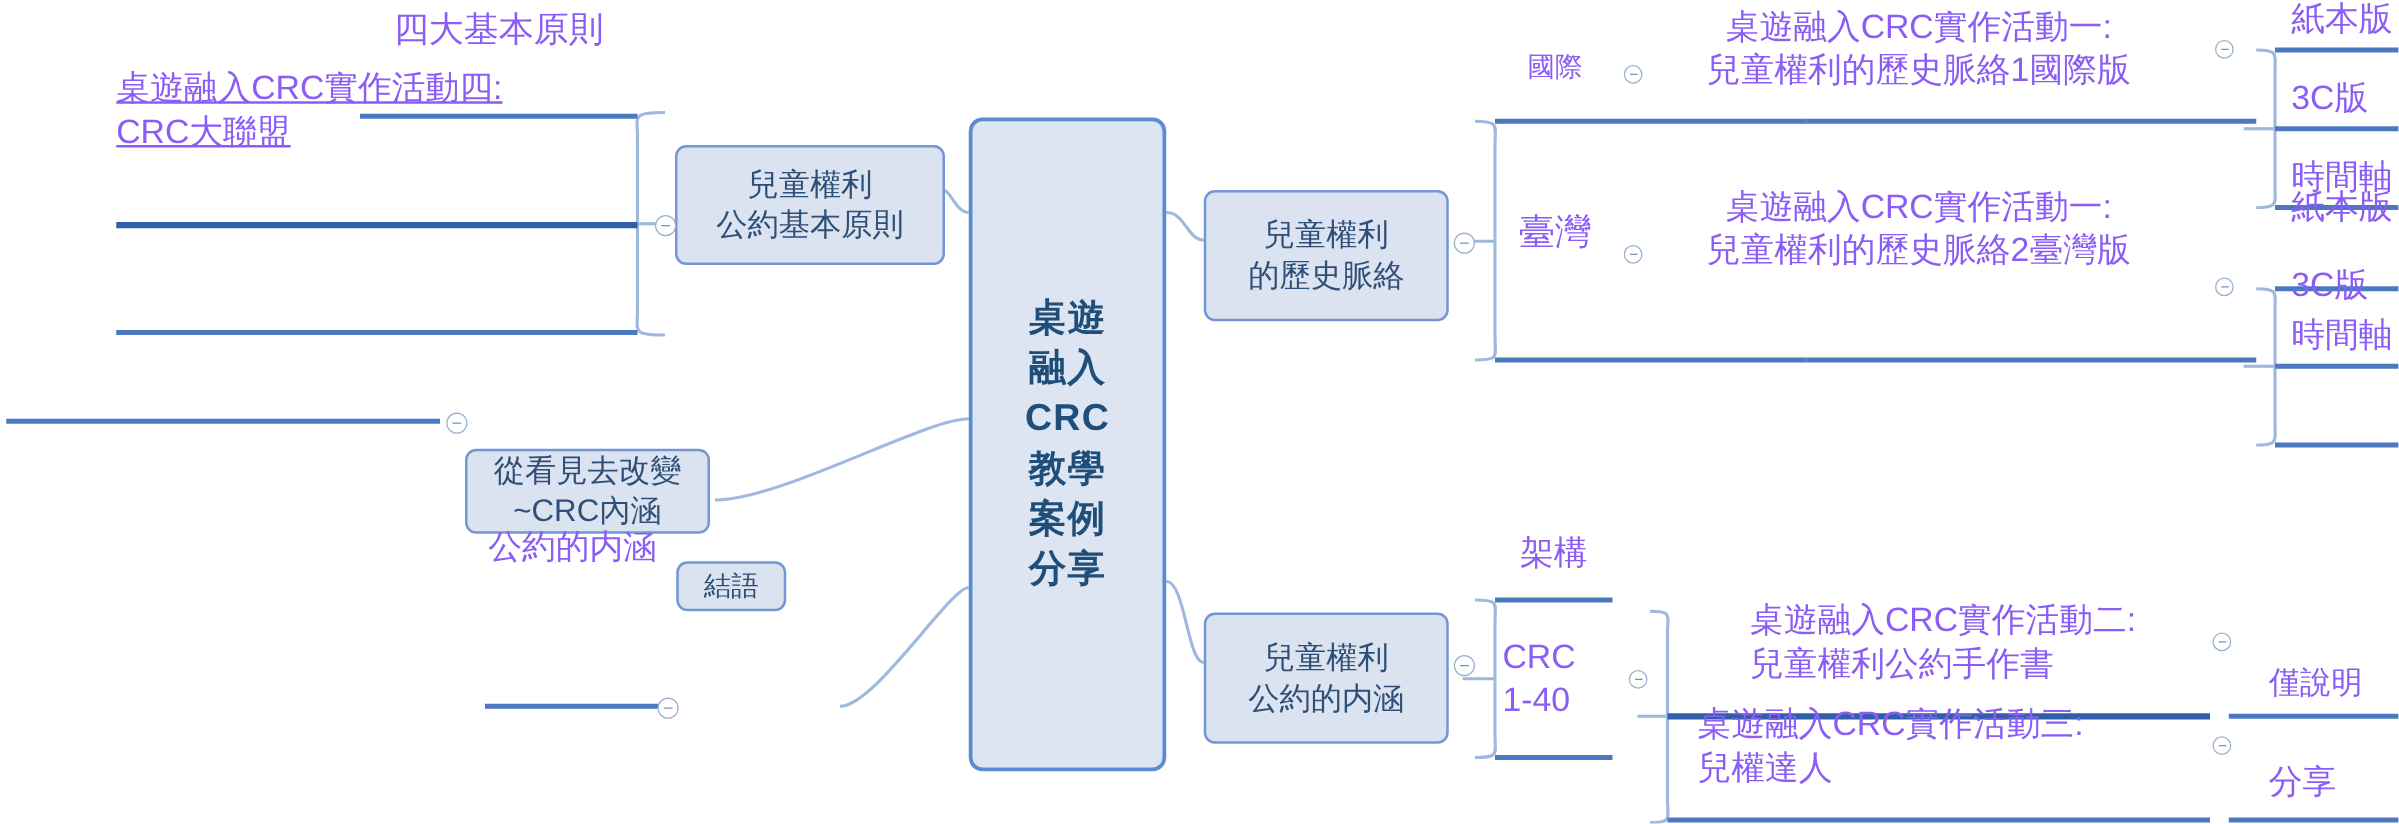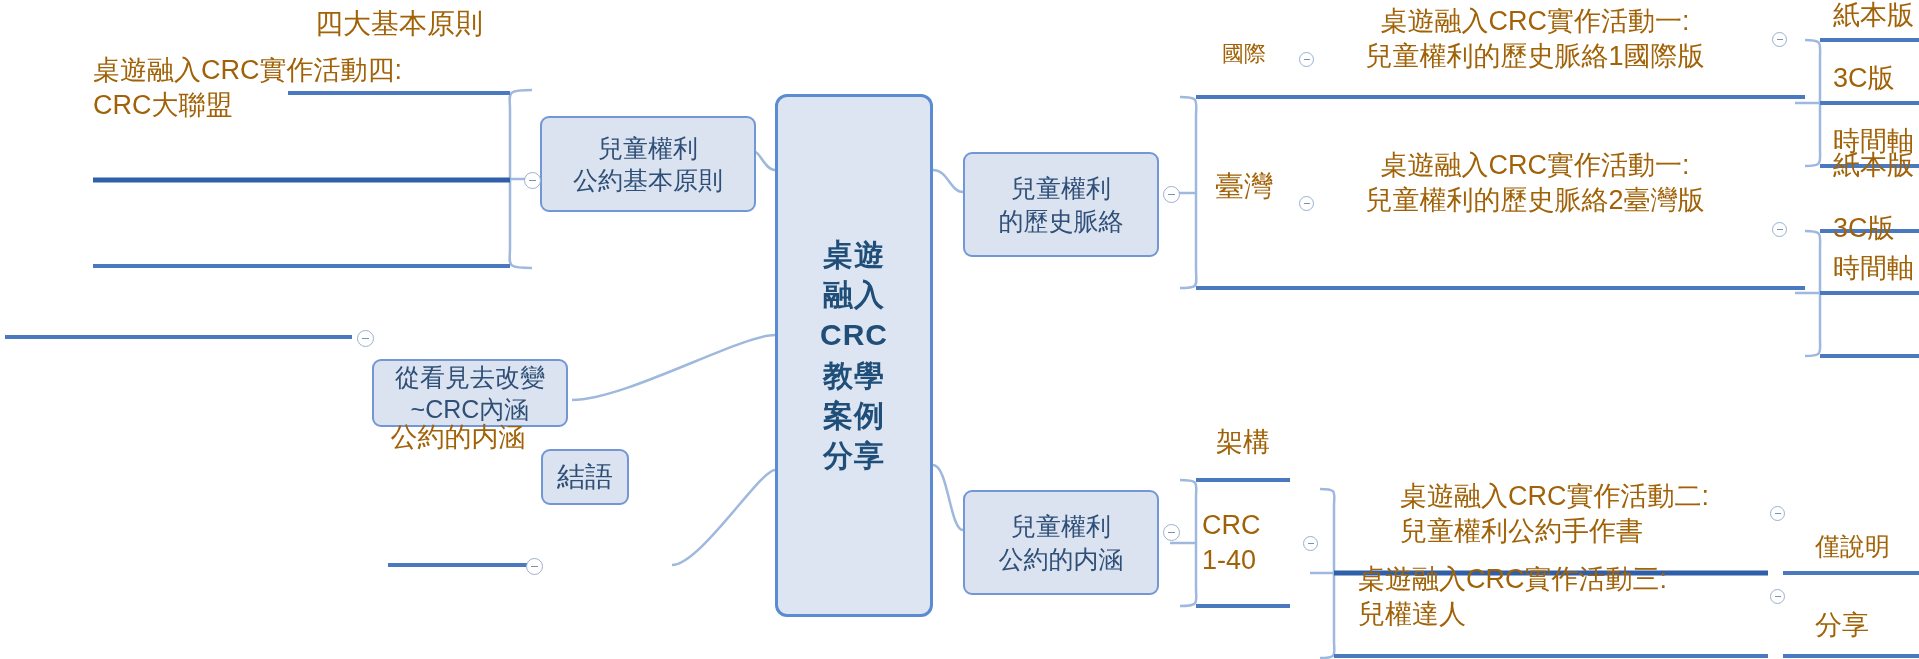--- a/index.html
+++ b/index.html
@@ -30,21 +30,21 @@
     border-radius:12px;
     font-weight:bold;
     color:#1f4e79;
     letter-spacing:1px;
     line-height:1.34;
   }
 
   
   .txt{
     position:absolute;
-    color:#a16207;
+    color:#8b5cf6;
     line-height:1.28;
     white-space:pre-line;
     box-sizing:border-box;
   }
   .txt.c{text-align:center;}
   .txt.l{text-align:left;}
 
   
   .toggle{
     position:absolute;
@@ -126,45 +126,45 @@
       <line x1="1310" y1="573" x2="1334" y2="573" stroke="#9fb8dd" stroke-width="2.5"></line>
 
       <line x1="1334" y1="573" x2="1768" y2="573" stroke="#2f5fa8" stroke-width="5"></line>
       <line x1="1783" y1="573" x2="1919" y2="573" stroke="#4a79c0" stroke-width="4"></line>
 
       <line x1="1334" y1="656" x2="1768" y2="656" stroke="#4a79c0" stroke-width="4"></line>
       <line x1="1783" y1="656" x2="1919" y2="656" stroke="#4a79c0" stroke-width="4"></line>
     </g>
   </svg>
 
-  <div class="node central" style="left:775px;top:82px;width:158px;height:523px;font-size:30px;">桌遊
+  <div class="node central" style="left:775px;top:82px;width:158px;height:523px;font-size:30px;border-radius:11px;">桌遊
 融入
 CRC
 教學
 案例
 分享</div>
 
   <div class="node" style="left:540px;top:104px;width:216px;height:96px;font-size:25px;">兒童權利
 公約基本原則</div>
 
   <div class="txt c" style="left:288px;top:6px;width:222px;font-size:28px;">四大基本原則</div>
 
-  <div class="txt l" style="left:93px;top:53px;width:420px;font-size:27px;">桌遊融入CRC實作活動四:
+  <div class="txt l" style="left:93px;top:53px;width:420px;font-size:27px;text-decoration:underline;">桌遊融入CRC實作活動四:
 CRC大聯盟</div>
 
 
   <div class="toggle" style="left:524px;top:172px;"></div>
 
   <div class="node" style="left:372px;top:347px;width:196px;height:68px;font-size:25px;">從看見去改變
 ~CRC內涵</div>
 
 
   <div class="toggle" style="left:357px;top:330px;"></div>
 
-  <div class="node" style="left:541px;top:437px;width:88px;height:56px;font-size:28px;">結語</div>
+  <div class="node" style="left:541px;top:437px;width:88px;height:40px;font-size:22px;">結語</div>
 
   <div class="txt c" style="left:388px;top:420px;width:140px;font-size:27px;">公約的内涵</div>
 
   <div class="toggle" style="left:526px;top:558px;"></div>
 
   <div class="node" style="left:963px;top:140px;width:196px;height:105px;font-size:25px;">兒童權利
 的歷史脈絡</div>
 
   <div class="toggle" style="left:1163px;top:186px;"></div>
 

